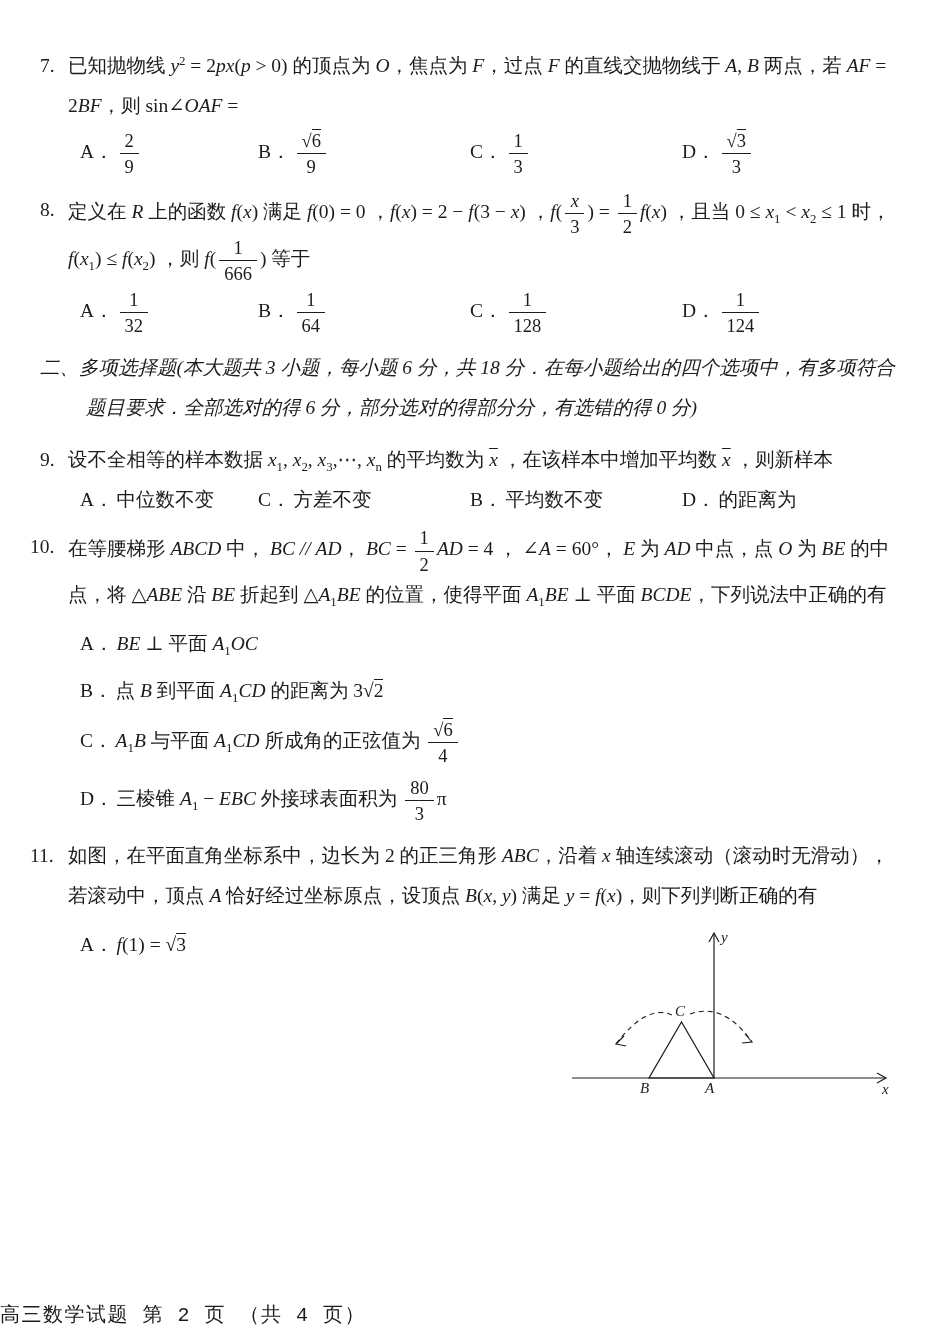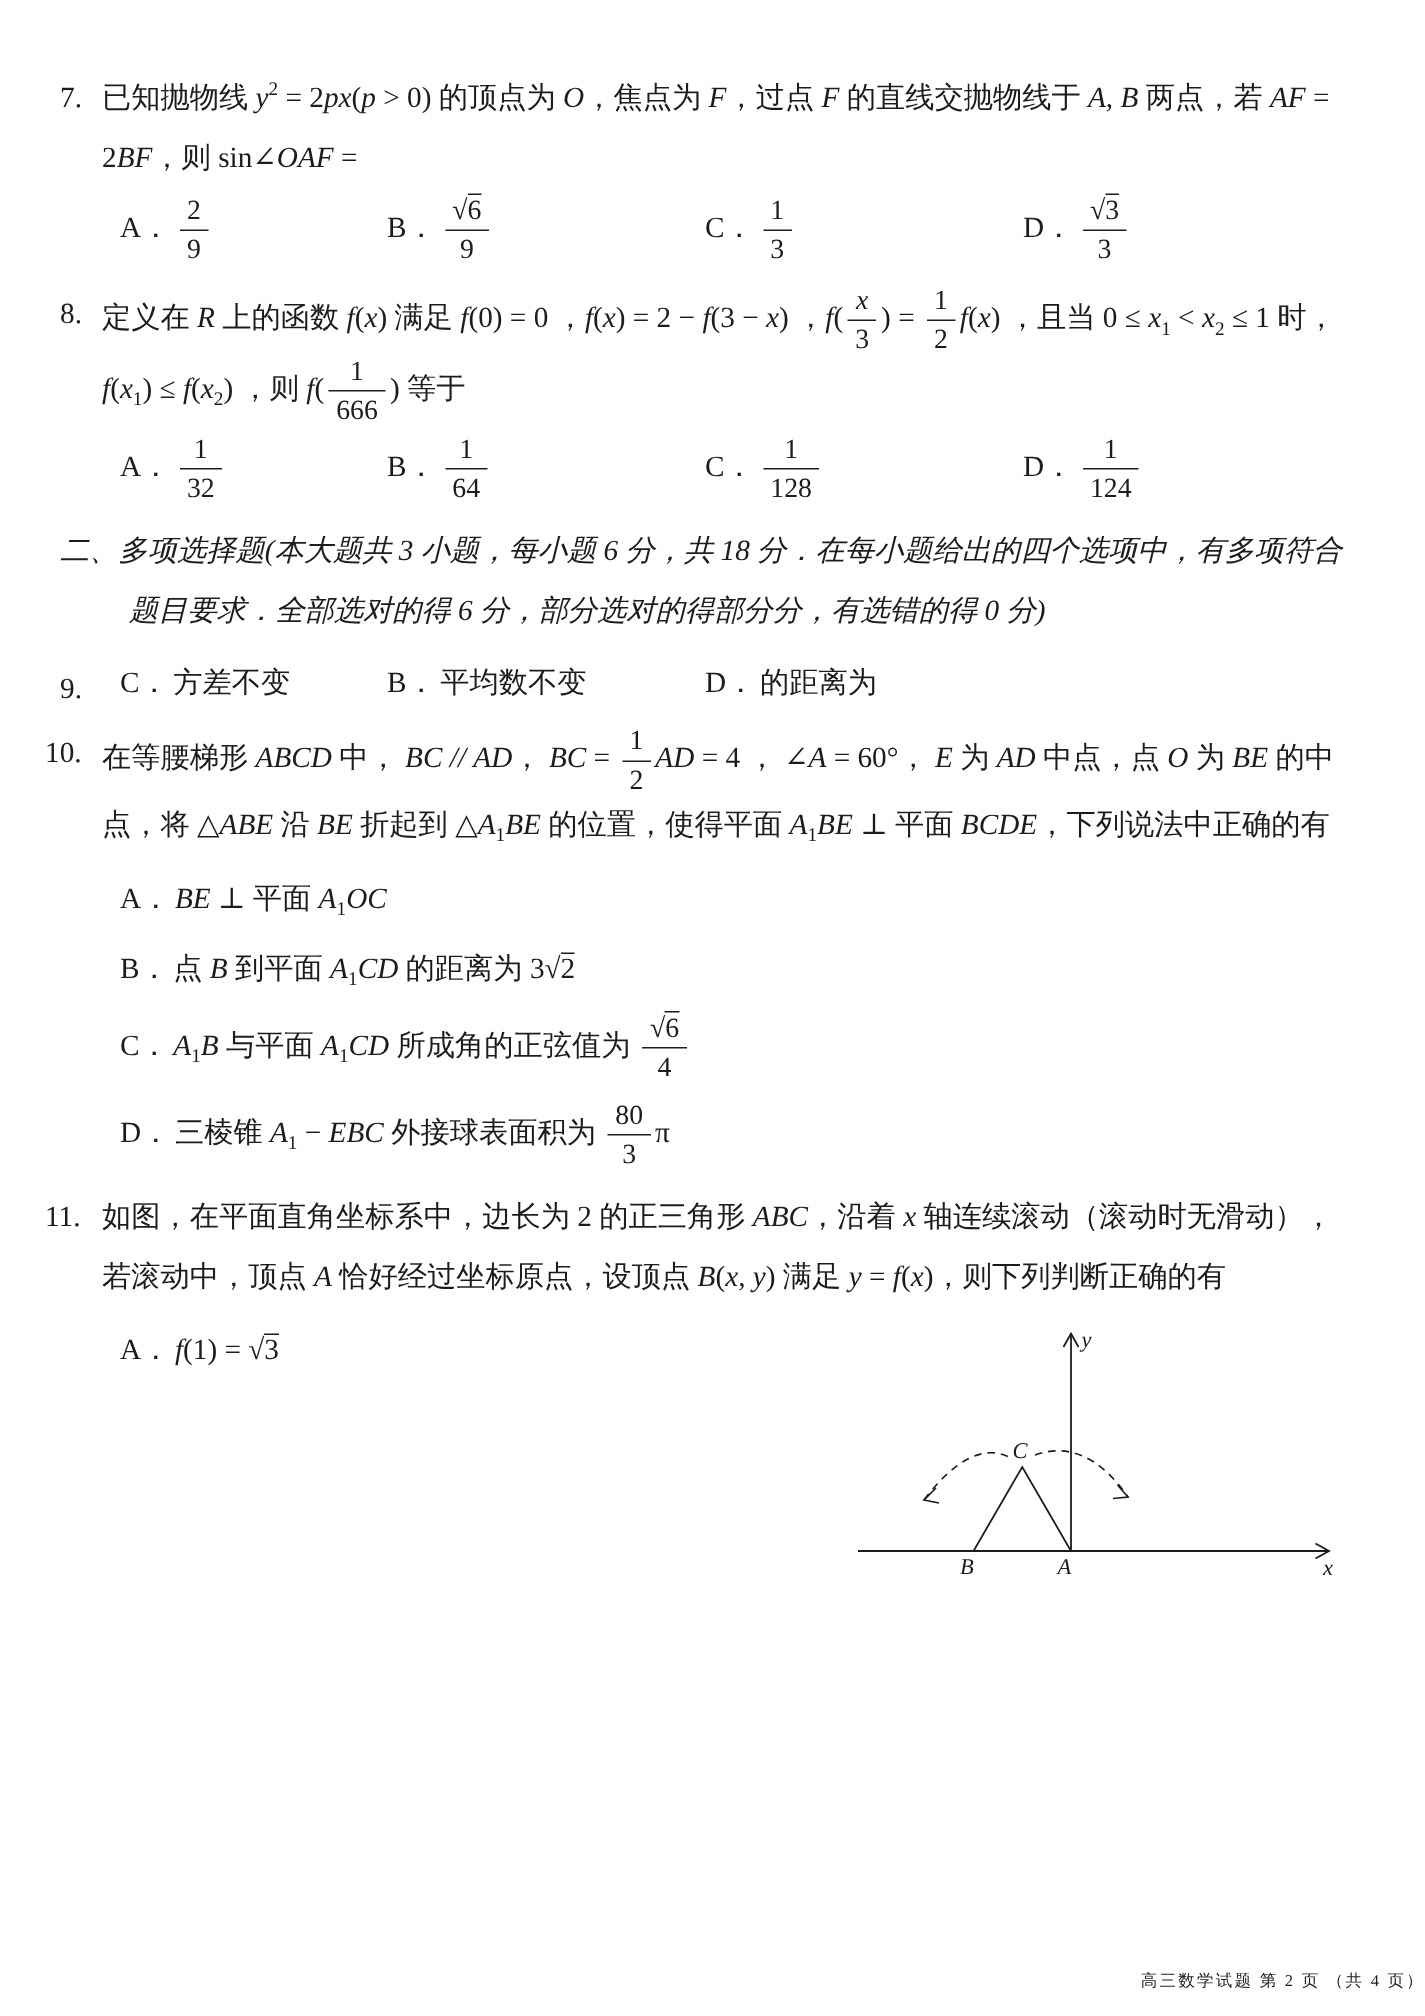--- a/index.html
+++ b/index.html
@@ -39,21 +39,21 @@
 
   
   .optline { padding-left:12px; margin:10px 0; line-height:1.9; }
 
   .section-head { padding-left:46px; text-indent:-46px; line-height:2.05; margin:6px 0 12px;font-style:italic; }
 
   .q11 { min-height:260px; }
   .figure { position:absolute; right:12px; top:88px; width:330px; height:172px; }
   .figure svg text { font-family:"Liberation Serif","DejaVu Serif",serif; font-style:italic; font-size:15px; fill:#1c1c1c; }
 
-  .footer { position:absolute; left:0; bottom:16px; width:100%; text-align:right; font-size:11px; letter-spacing:1.5px; }
+  .footer { position:absolute; left:0; bottom:16px; width:100%; text-align:left; font-size:20px; letter-spacing:1.5px;font-family:Liberation Mono, monospace; }
 </style>
 </head>
 <body>
 
 <div class="page">
 
   <section class="q">
     <span class="qnum">7.</span>
     <div class="stem">已知抛物线 <i>y</i><sup>2</sup> = 2<i>px</i>(<i>p</i> &gt; 0) 的顶点为 <i>O</i>，焦点为 <i>F</i>，过点 <i>F</i> 的直线交抛物线于 <i>A</i>, <i>B</i> 两点，若 <i>AF</i> = 2<i>BF</i>，则 sin∠<i>OAF</i> =</div>
     <div class="optrow">
@@ -72,21 +72,23 @@
       <span class="opt"><span class="olab">B．</span><span class="oval"><span class="fr"><span class="n">1</span><span class="d">64</span></span></span></span>
       <span class="opt"><span class="olab">C．</span><span class="oval"><span class="fr"><span class="n">1</span><span class="d">128</span></span></span></span>
       <span class="opt"><span class="olab">D．</span><span class="oval"><span class="fr"><span class="n">1</span><span class="d">124</span></span></span></span>
     </div>
   </section>
 
   <div class="section-head">二、多项选择题(本大题共 3 小题，每小题 6 分，共 18 分．在每小题给出的四个选项中，有多项符合题目要求．全部选对的得 6 分，部分选对的得部分分，有选错的得 0 分)</div>
 
   <section class="q">
     <span class="qnum">9.</span>
+    <div class="stem">设不全相等的样本数据 <i>x</i><sub>1</sub>, <i>x</i><sub>2</sub>, <i>x</i><sub>3</sub>,⋯, <i>x</i><sub>n</sub> 的平均数为 <span class="ob"><i>x</i></span> ，在该样本中增加平均数 <span class="ob"><i>x</i></span> ，则新样本</div>
     <div class="optrow">
+      <span class="opt"><span class="olab">A．</span><span class="oval">中位数不变</span></span>
       <span class="opt"><span class="olab">C．</span><span class="oval">方差不变</span></span>
       <span class="opt"><span class="olab">B．</span><span class="oval">平均数不变</span></span>
       <span class="opt"><span class="olab">D．</span><span class="oval">的距离为</span></span>
     </div>
   </section>
 
   <section class="q q2">
     <span class="qnum">10.</span>
     <div class="stem">在等腰梯形 <i>ABCD</i> 中， <i>BC</i> <i>//</i> <i>AD</i>， <i>BC</i> = <span class="fr"><span class="n">1</span><span class="d">2</span></span><i>AD</i> = 4 ， ∠<i>A</i> = 60°， <i>E</i> 为 <i>AD</i> 中点，点 <i>O</i> 为 <i>BE</i> 的中点，将 △<i>ABE</i> 沿 <i>BE</i> 折起到 △<i>A</i><sub>1</sub><i>BE</i> 的位置，使得平面 <i>A</i><sub>1</sub><i>BE</i> ⊥ 平面 <i>BCDE</i>，下列说法中正确的有</div>
     <div class="optline"><span class="olab">A．</span><span class="oval"><i>BE</i> ⊥ 平面 <i>A</i><sub>1</sub><i>OC</i></span></div>

